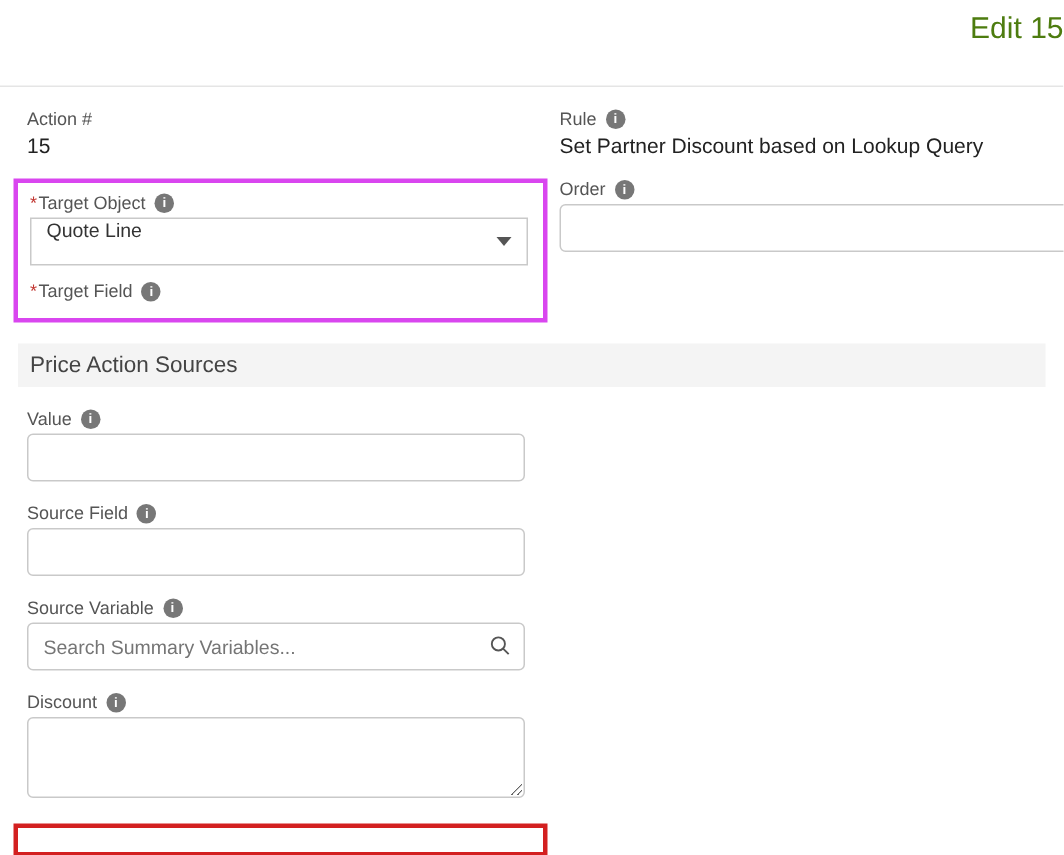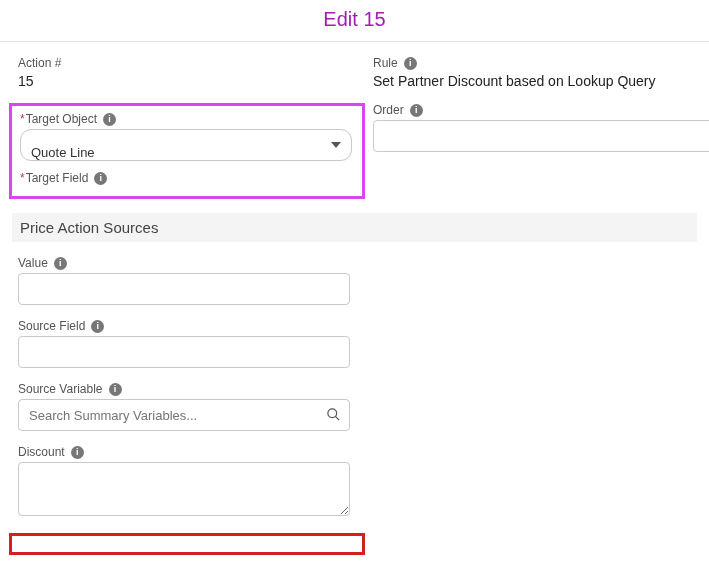--- a/index.html
+++ b/index.html
@@ -4,25 +4,25 @@
   <style>
     * { box-sizing: border-box; margin: 0; padding: 0; }
     body {
       font-family: -apple-system, BlinkMacSystemFont, "Segoe UI", Arial, sans-serif;
       font-size: 13px;
       color: #444;
       background: #fff;
       width: 709px;
     }
     .page-title {
-      text-align: center;
+      text-align: right;
       font-size: 20px;
       font-weight: 400;
-      color: #a21caf;
-      padding: 8px 0 10px;
+      color: #4d7c0f;
+      padding: 8px 0 26px;
       border-bottom: 1px solid #e5e5e5;
     }
     .content {
       padding: 14px 18px 20px 18px;
     }
     .cols {
       display: flex;
     }
     .col-left { flex: 0 0 355px; }
     .col-right { flex: 1; }
@@ -54,23 +54,23 @@
       color: #222;
       margin-top: 1px;
     }
     .field-block { margin-bottom: 14px; }
     .big-static { font-size: 14px; color: #222; }
     .dropdown {
       position: relative;
       width: 332px;
       height: 32px;
       border: 1px solid #c9c9c9;
-      border-radius: 11px;
+      border-radius: 0;
       display: flex;
-      align-items: flex-end;
+      align-items: flex-start;
       padding: 0 28px 0 10px;
       background: #fff;
       cursor: pointer;
       font-size: 13px;
       color: #333;
     }
     .dropdown .caret {
       position: absolute;
       right: 10px;
       top: 50%;

